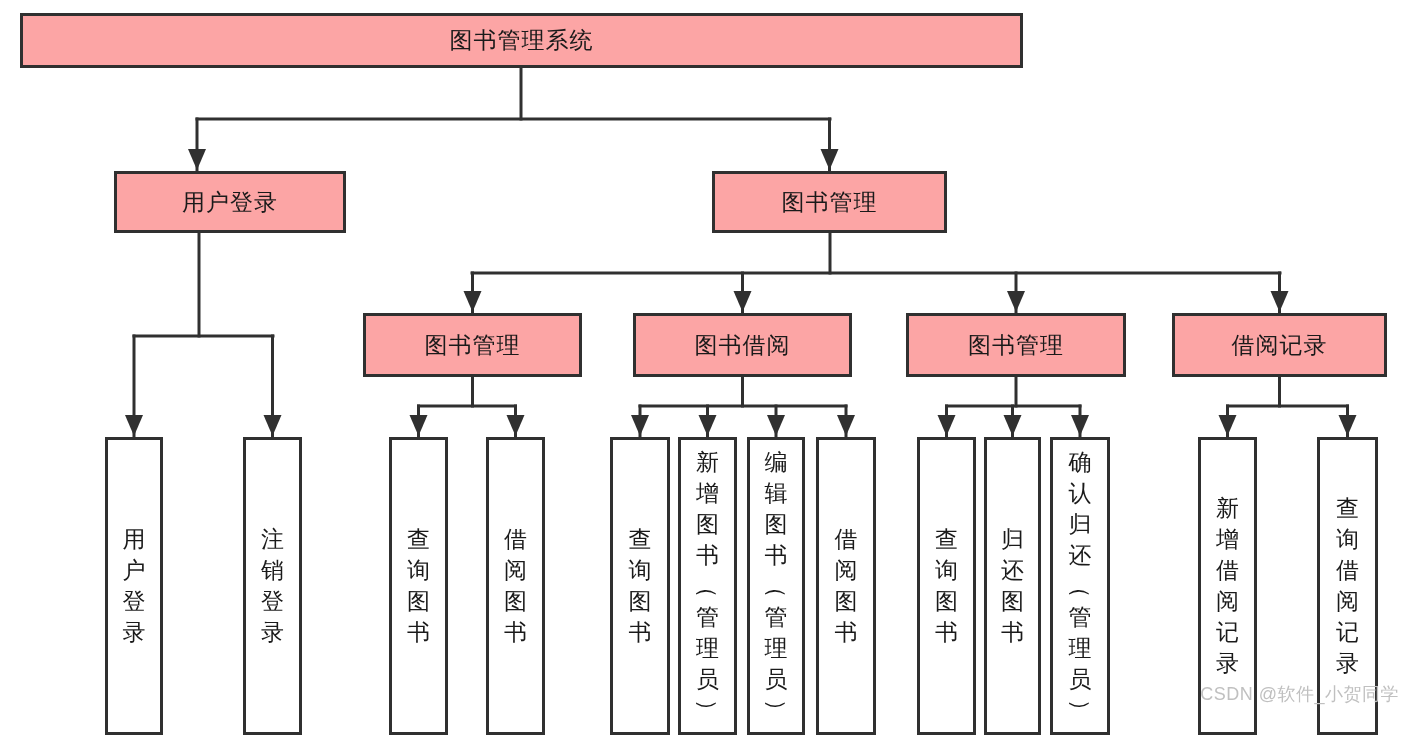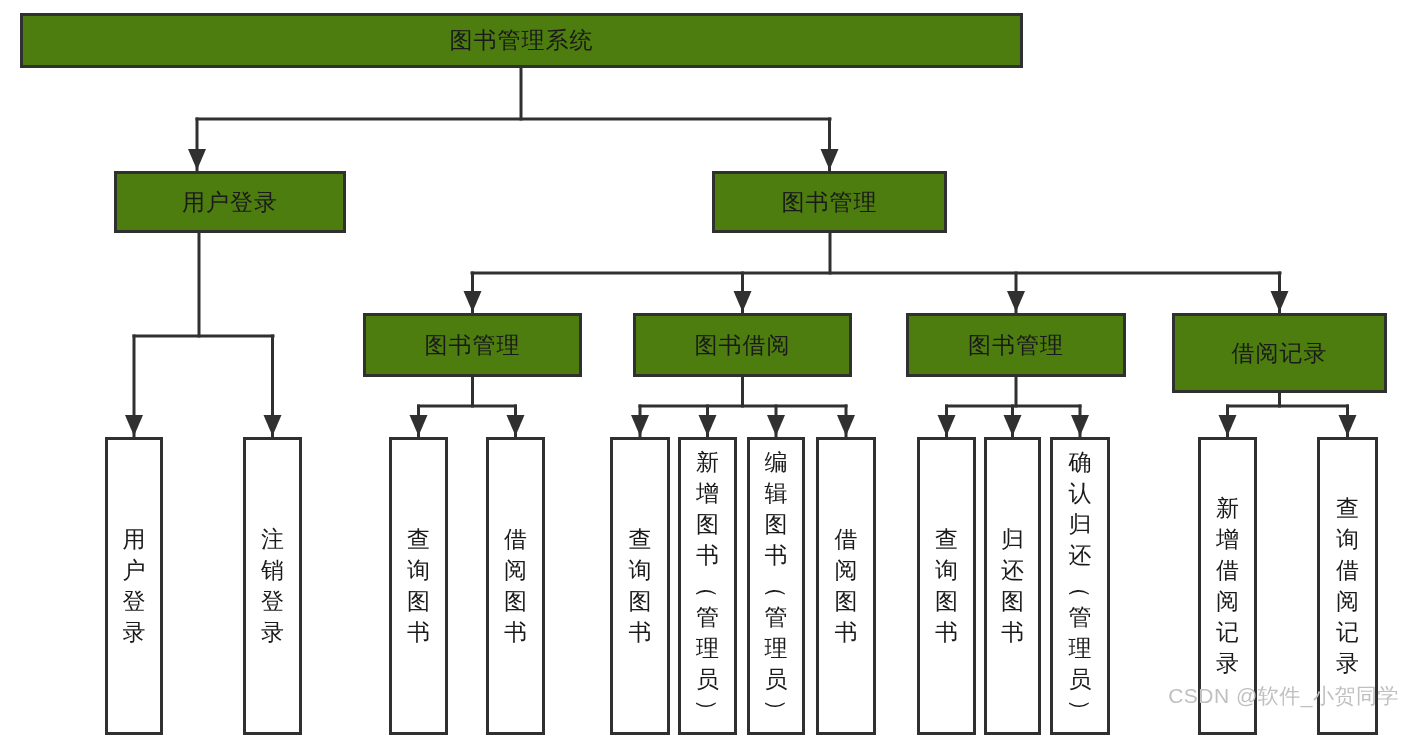--- a/index.html
+++ b/index.html
@@ -26,21 +26,21 @@
     z-index: 1;
   }
   svg.connectors path.ln {
     stroke: var(--line);
     stroke-width: 3;
     fill: none;
     stroke-linecap: square;
   }
   .node {
     position: absolute;
-    background: #4d7c0f;
+    background: #fca5a5;
     border: 3px solid var(--box-border);
     display: flex;
     align-items: center;
     justify-content: center;
     color: var(--text);
     font-size: 23px;
     letter-spacing: 1px;
     z-index: 2;
     white-space: nowrap;
   }
@@ -68,21 +68,21 @@
     font-size: 23px;
     text-align: center;
   }
   .vlabel span.rot {
     transform: rotate(90deg);
   }
   .watermark {
     position: absolute;
     right: 6px;
     top: 682px;
-    font-size: 21px;
+    font-size: 18px;
     letter-spacing: 0.5px;
     color: var(--watermark);
     z-index: 5;
     white-space: nowrap;
   }
 </style>
 </head>
 <body>
 
 <div class="canvas">
@@ -148,21 +148,21 @@
 
   <div class="node" style="left:363px; top:313px; width:219px; height:64px;">
     <span>图书管理</span>
   </div>
   <div class="node" style="left:633px; top:313px; width:219px; height:64px;">
     <span>图书借阅</span>
   </div>
   <div class="node" style="left:906px; top:313px; width:220px; height:64px;">
     <span>图书管理</span>
   </div>
-  <div class="node" style="left:1172px; top:313px; width:215px; height:80px;">
+  <div class="node" style="left:1172px; top:313px; width:215px; height:64px;">
     <span>借阅记录</span>
   </div>
 
   <div class="vnode" style="left:105px; width:58px;">
     <span class="vlabel">
         <span>用</span>
         <span>户</span>
         <span>登</span>
         <span>录</span>
       </span>

